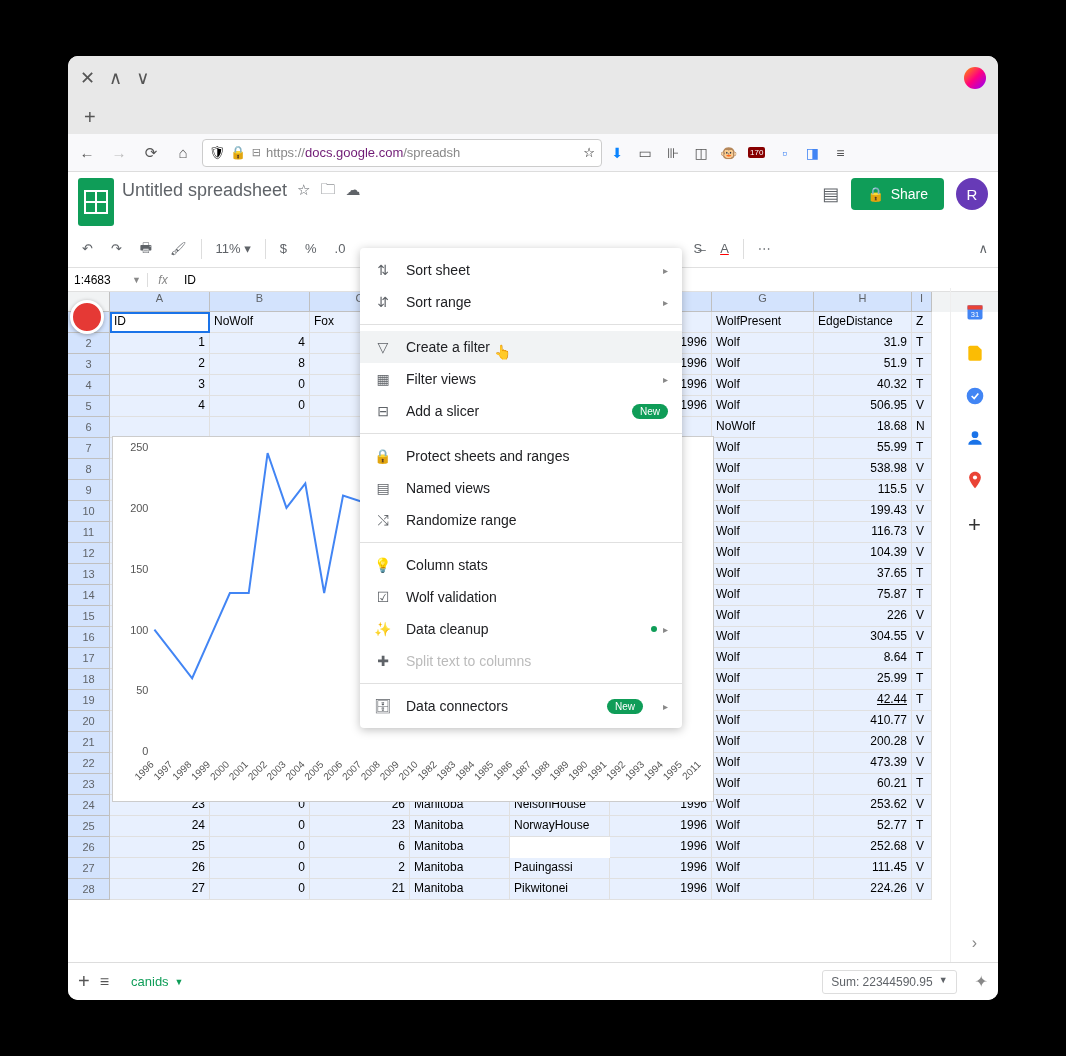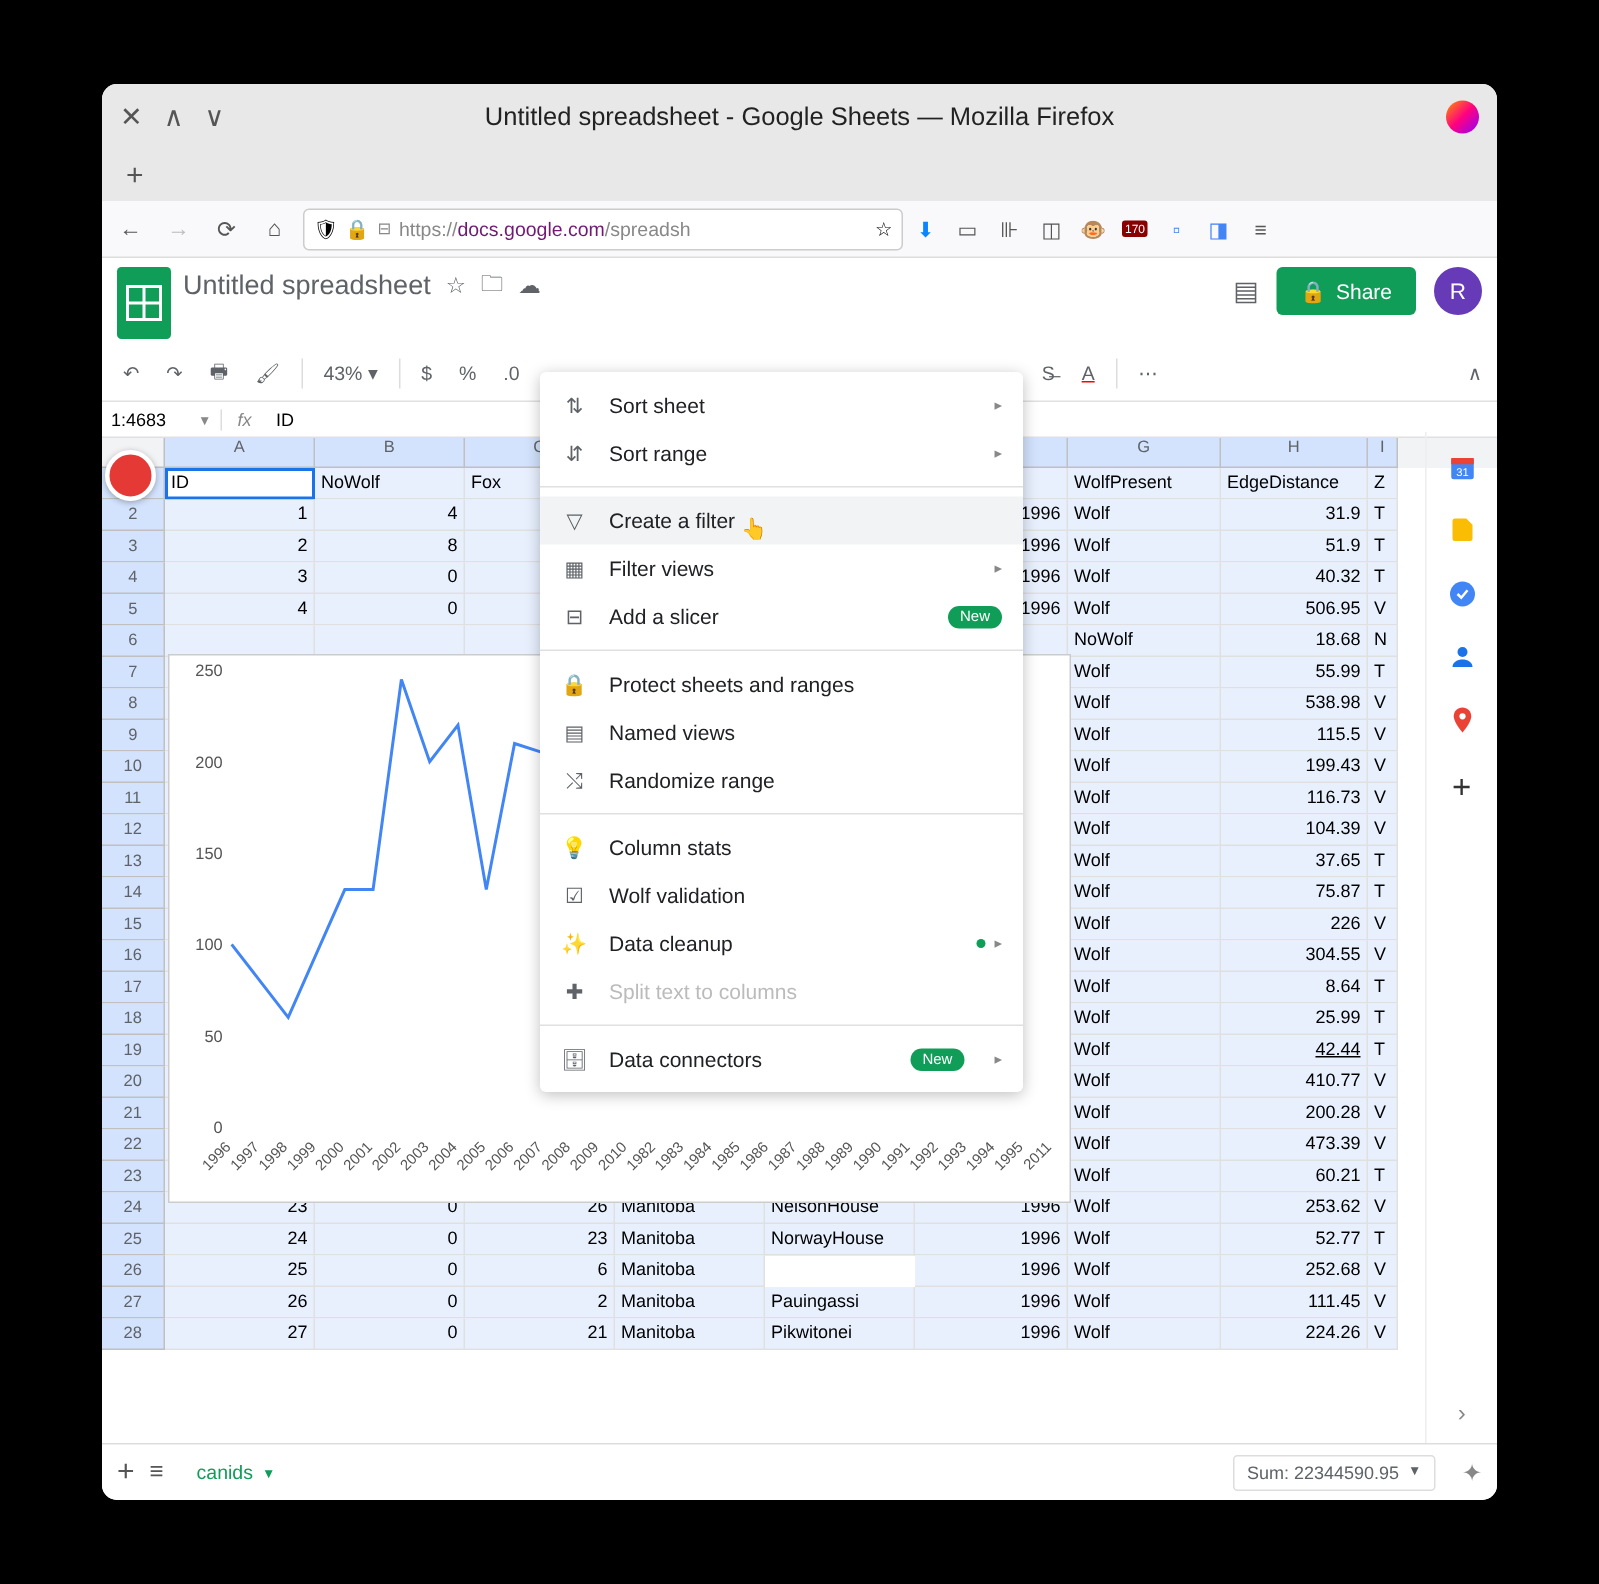--- a/index.html
+++ b/index.html
@@ -80,21 +80,20 @@
 <body>
 
 <div class="window">
 
   <div class="titlebar">
     <div class="win-btns">
       <span class="win-btn">✕</span>
       <span class="win-btn">∧</span>
       <span class="win-btn">∨</span>
     </div>
-    <div class="win-title">Untitled spreadsheet - Google Sheets — Mozilla Firefox</div>
     <div class="ff-icon"></div>
   </div>
 
   <div class="tabbar">
     <span class="newtab">+</span>
   </div>
 
   <div class="urlbar">
     <span class="nav-btn">←</span>
     <span class="nav-btn disabled">→</span>
@@ -141,21 +140,21 @@
       <div class="avatar">R</div>
     </div>
   </div>
 
   <div class="toolbar">
     <span class="itm">↶</span>
     <span class="itm">↷</span>
     <span class="itm">🖶</span>
     <span class="itm">🖌</span>
     <span class="sep"></span>
-    <span class="itm"><span>43%</span> ▾</span>
+    <span class="itm"><span>11%</span> ▾</span>
     <span class="sep"></span>
     <span class="itm">$</span>
     <span class="itm">%</span>
     <span class="itm">.0</span>
     <span class="itm" style="margin-left:330px;">S̶</span>
     <span class="itm" style="text-decoration:underline red;">A</span>
     <span class="sep"></span>
     <span class="itm">⋯</span>
     <span class="collapse-arrow">∧</span>
   </div>

